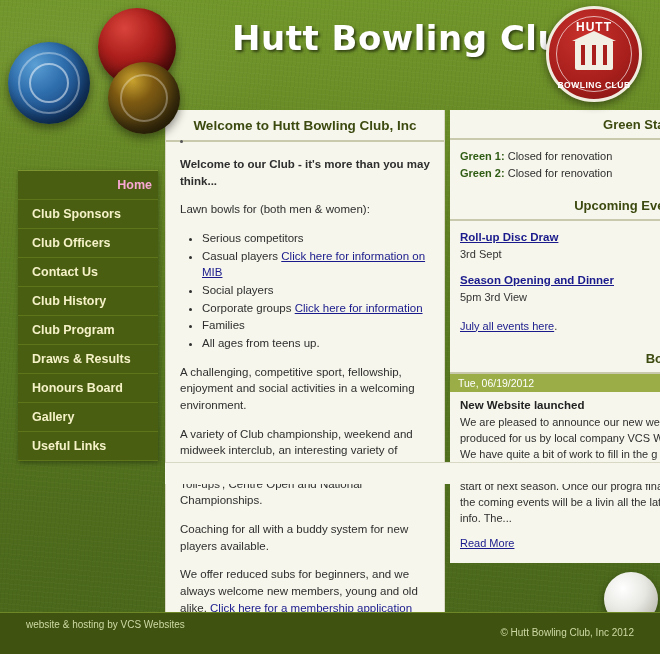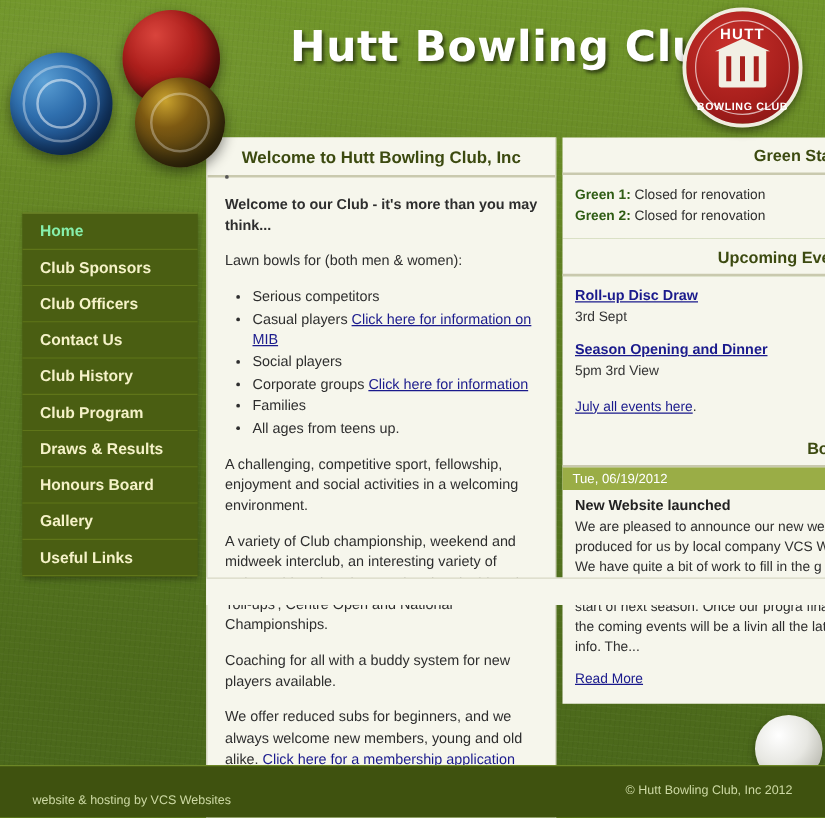--- a/index.html
+++ b/index.html
@@ -147,21 +147,22 @@
     color: #f5f2c8;
     font-size: 12.5px;
     font-weight: bold;
     text-decoration: none;
     border-bottom: 1px solid #5f7519;
     background: #4a5e12;
     cursor: pointer;
     white-space: nowrap;
   }
   .nav-item.active {
-    color: #86efac;
+    color: #f9a8d4;
+    text-align: right;
   }
 
   
   .main {
     position: absolute; left: 165px; top: 0; width: 280px;
     background: #f6f6ec;
     border-left: 1px solid #d8d8c4;
     border-right: 1px solid #d8d8c4;
     min-height: 460px;
     padding: 0 0 10px 0;
@@ -262,21 +263,21 @@
 
   
   .footer {
     position: absolute; left: 0; bottom: 0; width: 660px; height: 42px;
     background: #3f520f;
     border-top: 1px solid #6d8726;
     z-index: 4;
     color: #cdd9a4;
     font-size: 10px;
   }
-  .footer-left { position: absolute; left: 26px; top: 22px; }
+  .footer-left { position: absolute; left: 26px; top: 6px; }
   .footer-right { position: absolute; right: 26px; top: 14px; }
 </style>
 </head>
 <body>
 
 <div class="bg"></div>
 
 <div class="banner">
   <div class="ball ball-blue">
     <span class="band"></span>

